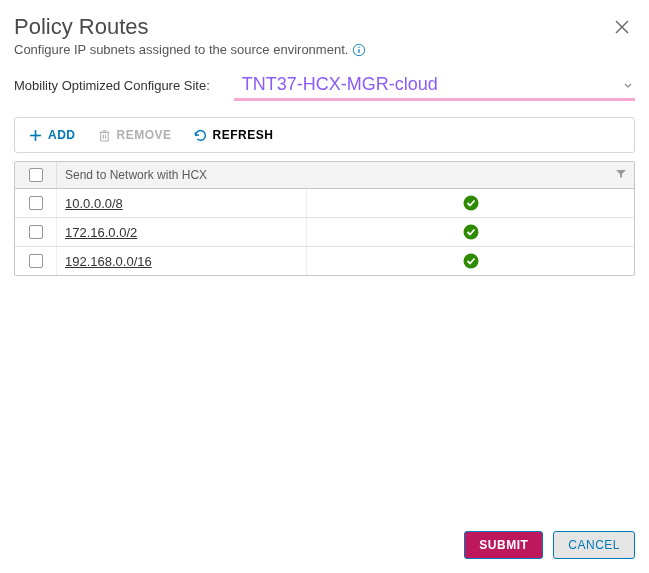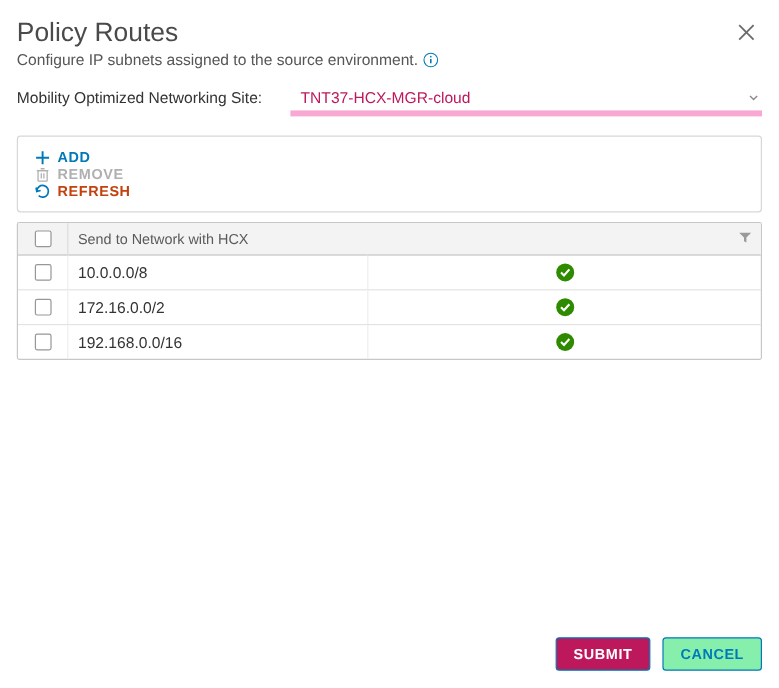--- a/index.html
+++ b/index.html
@@ -18,49 +18,49 @@
     .subtitle { font-size: 13px; color: #565656; display: flex; align-items: center; gap: 4px; }
     .close-btn { cursor: pointer; padding: 4px; color: #6a6a6a; }
     .close-btn svg { width: 18px; height: 18px; }
     .info-icon { display: inline-flex; align-items: center; }
     .info-icon svg { width: 14px; height: 14px; }
     .site-row { display: flex; align-items: baseline; margin-top: 14px; gap: 24px; }
     .site-label { font-size: 13px; color: #333; }
     .site-select {
       flex: 1;
       position: relative;
-      border-bottom: 5px solid #f9a8d4;
+      border-bottom: 3px solid #f9a8d4;
       padding: 3px 18px 3px 8px;
-      font-size: 13px;
-      color: #be185d;
+      font-size: 18px;
+      color: #8b5cf6;
       cursor: pointer;
     }
     .site-select .chevron {
       position: absolute; right: 2px; top: 50%; transform: translateY(-50%);
       color: #8b8b8b;
     }
     .toolbar {
       margin-top: 16px;
       border: 1px solid #d7d7d7;
       border-radius: 3px;
       padding: 10px 14px;
       display: flex;
+      gap: 22px;
       align-items: flex-start;
-      flex-direction: column;
     }
     .tb-btn {
       display: inline-flex; align-items: center; gap: 6px;
       font-size: 12px; font-weight: 600; letter-spacing: .5px;
       text-transform: uppercase;
       cursor: pointer;
       background: none; border: none; padding: 0;
     }
     .tb-add { color: #0079b8; }
     .tb-remove { color: #b0b0b0; cursor: not-allowed; }
-    .tb-refresh { color: #c2410c; }
+    .tb-refresh { color: #000000; }
     .tb-btn svg { width: 13px; height: 13px; }
     .table {
       margin-top: 8px;
       border: 1px solid #c7c7c7;
       border-radius: 2px;
       width: 100%;
     }
     .thead {
       display: flex;
       background: #f3f3f3;
@@ -73,43 +73,43 @@
     .th-src { flex: 1; padding: 6px 8px; display:flex; justify-content:space-between; align-items:center;}
     .filter-icon { color: #9a9a9a; }
     .row {
       display: flex;
       border-bottom: 1px solid #e3e3e3;
       font-size: 13px;
       align-items: stretch;
     }
     .row:last-child { border-bottom: none; justify-content: space-between; }
     .cell-check { width: 42px; display:flex; align-items:center; justify-content:center; border-right: 1px solid #eee; padding: 6px 0;}
-    .cell-net { flex: 0 0 250px; padding: 6px 8px; border-right: 1px solid #eee; display:flex; align-items:center;}
+    .cell-net { flex: 0 0 250px; padding: 6px 8px; border-right: 1px solid #eee; display:flex; align-items:center;text-decoration:underline;}
     .cell-src { flex: 1; padding: 6px 8px; display:flex; align-items:center; justify-content:center;}
     .checkbox {
       width: 14px; height: 14px; border: 1px solid #979797; border-radius: 2px; background:#fff; cursor:pointer;
     }
     .status-ok {
       width: 16px; height: 16px;
     }
     .footer {
       position: absolute;
       right: 14px;
       bottom: 14px;
       display: flex;
       gap: 10px;
     }
     .btn-primary {
       background: #be185d; color: #fff; border: 1px solid #0079b8;
       padding: 6px 14px; font-size: 12px; font-weight: 600; letter-spacing: .5px;
       border-radius: 3px; cursor: pointer; text-transform: uppercase;
     }
     .btn-secondary {
-      background: #86efac; color: #0079b8; border: 1px solid #0079b8;
-      padding: 6px 14px; font-size: 12px; font-weight: 700; letter-spacing: .5px;
+      background: #e5e5e5; color: #0079b8; border: 1px solid #0079b8;
+      padding: 6px 14px; font-size: 12px; font-weight: 400; letter-spacing: .5px;
       border-radius: 3px; cursor: pointer; text-transform: uppercase;
     }
   </style>
 </head>
 <body>
 
 <div class="header-row">
   <div>
     <div class="title">Policy Routes</div>
     <div class="subtitle">
@@ -125,21 +125,21 @@
   </div>
   <div class="close-btn">
     <svg viewBox="0 0 18 18" stroke="#6a6a6a" stroke-width="1.5">
       <line x1="3" y1="3" x2="15" y2="15"></line>
       <line x1="15" y1="3" x2="3" y2="15"></line>
     </svg>
   </div>
 </div>
 
 <div class="site-row">
-  <span class="site-label">Mobility Optimized Networking Site:</span>
+  <span class="site-label">Mobility Optimized Configure Site:</span>
   <div class="site-select">
     <span>TNT37-HCX-MGR-cloud</span>
     <span class="chevron">
       <svg width="10" height="10" viewBox="0 0 10 10" stroke="#8b8b8b" fill="none" stroke-width="1.2">
         <polyline points="2,3.5 5,6.5 8,3.5"></polyline>
       </svg>
     </span>
   </div>
 </div>
 

